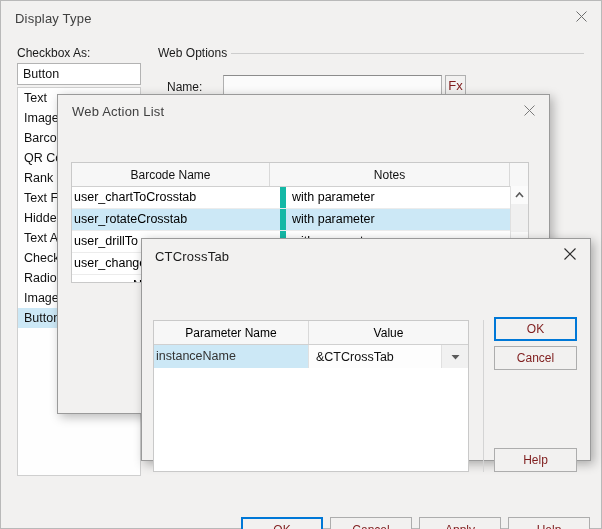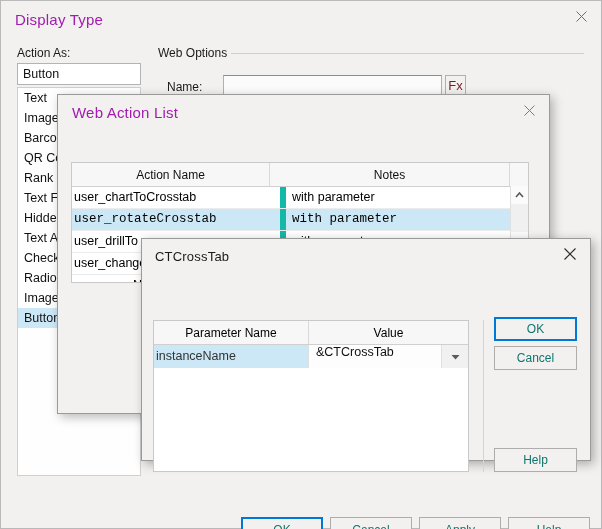--- a/index.html
+++ b/index.html
@@ -5,21 +5,21 @@
   html,body{margin:0;padding:0;}
   body{
     width:602px;height:529px;overflow:hidden;
     background:#e8e8e8;
     font-family:"Liberation Sans", sans-serif;
     font-size:12px;color:#000;
     -webkit-font-smoothing:antialiased;
   }
   
   .dialog{position:absolute;background:#f2f1f0;border:1px solid #9a9a9a;box-sizing:border-box;}
-  .dlg-title{font-size:15px;color:#a21caf;padding:9px 0 0 14px;letter-spacing:.2px;}
+  .dlg-title{font-size:13px;color:#404040;padding:9px 0 0 14px;letter-spacing:.2px;}
   .close-x{position:absolute;top:0;right:0;width:40px;height:30px;display:flex;align-items:center;justify-content:center;cursor:default;}
   .close-x svg{display:block;}
 
   
   #display-type{left:0;top:0;width:602px;height:529px;border:1px solid #b9b9b9;background:#f2f1f0;}
   #display-type .dlg-title{padding-top:10px;}
   .dt-body{position:absolute;left:0;top:31px;right:0;bottom:0;background:#f2f1f0;}
   .lbl{font-size:12px;color:#1a1a1a;}
   #display-as-label{position:absolute;left:16px;top:14px;}
   #display-as-combo{position:absolute;left:16px;top:31px;width:124px;height:22px;
@@ -33,42 +33,42 @@
   #web-options-label{position:absolute;left:157px;top:14px;font-size:12px;}
   #web-options-rule{position:absolute;left:230px;top:21px;right:17px;height:1px;background:#cdcdcd;}
   #name-label{position:absolute;left:166px;top:48px;font-size:12px;}
   #name-input{position:absolute;left:222px;top:43px;width:219px;height:21px;background:#fbfbfb;
      border:1px solid #b0b0b0;border-top-color:#8c8c8c;box-sizing:border-box;padding-left:4px;font-size:12px;}
   #fx-button{position:absolute;left:444px;top:43px;width:21px;height:21px;background:#f2f1f0;
      border:1px solid #b0b0b0;box-sizing:border-box;color:#7f1d1d;font-size:13px;
      display:flex;align-items:center;justify-content:center;}
 
   .btn{background:#f2f1f0;border:1px solid #adadad;box-sizing:border-box;
-       font-size:12px;color:#0f766e;display:flex;align-items:center;justify-content:center;cursor:default;}
+       font-size:12px;color:#7f1d1d;display:flex;align-items:center;justify-content:center;cursor:default;}
   .btn.default{border:2px solid #0078d7;}
   #dt-ok{position:absolute;left:240px;top:485px;width:82px;height:26px;}
   #dt-cancel{position:absolute;left:329px;top:485px;width:82px;height:26px;}
   #dt-apply{position:absolute;left:418px;top:485px;width:82px;height:26px;}
   #dt-help{position:absolute;left:507px;top:485px;width:82px;height:26px;}
 
   
   #web-action-list{left:57px;top:94px;width:493px;height:320px;
      box-shadow:3px 3px 10px rgba(0,0,0,.28);}
   .wal-body{position:absolute;left:0;top:31px;right:0;bottom:0;}
   #wal-prompt{position:absolute;left:13px;top:12px;font-size:12.5px;color:#111;}
   #action-table{position:absolute;left:13px;top:36px;width:458px;height:121px;
      background:#fff;border:1px solid #c9c9c9;box-sizing:border-box;overflow:hidden;}
   .at-head{display:flex;height:23px;background:#f7f7f7;border-bottom:1px solid #d0d0d0;}
   .at-head div{display:flex;align-items:center;justify-content:center;font-size:12px;color:#111;
      border-right:1px solid #d9d9d9;box-sizing:border-box;}
   .col-name{width:198px;}
   .col-notes{width:240px;}
   .col-sb{width:18px;border-right:none !important;}
   .at-row{display:flex;height:22px;border-bottom:1px solid #ececec;box-sizing:border-box;}
-  .at-row.sel{background:#cce8f6;font-family:Liberation Mono, monospace;}
+  .at-row.sel{background:#cce8f6;}
   .at-row .c1{width:228px;border-right:6px solid #14b8a6;box-sizing:border-box;
       padding-left:2px;line-height:21px;font-size:12.5px;white-space:nowrap;overflow:hidden;}
   .at-row .c2{width:240px;border-right:1px solid #e4e4e4;box-sizing:border-box;
       padding-left:6px;line-height:21px;font-size:12.5px;white-space:nowrap;overflow:hidden;}
   .at-row .c3{width:18px;}
   #at-scrollbar{position:absolute;right:0;top:23px;width:18px;bottom:0;background:#fbfbfb;
      border-left:1px solid #e0e0e0;box-sizing:border-box;}
   .sb-arrow{width:100%;height:18px;display:flex;align-items:center;justify-content:center;}
   #sb-thumb{position:absolute;left:0;right:0;top:18px;height:28px;background:#f0f0f0;}
 
@@ -81,21 +81,21 @@
      background:#fff;border:1px solid #c9c9c9;box-sizing:border-box;overflow:hidden;}
   .pt-head{display:flex;height:23px;background:#f7f7f7;border-bottom:1px solid #d0d0d0;}
   .pt-head div{display:flex;align-items:center;justify-content:center;font-size:12px;
      border-right:1px solid #d9d9d9;box-sizing:border-box;}
   .pcol-name{width:155px;}
   .pcol-val{width:159px;border-right:none !important;}
   .pt-row{display:flex;height:23px;}
   .pt-row.sel .pc1{background:#cce8f6;}
   .pc1{width:155px;border-right:1px solid #e0e0e0;box-sizing:border-box;padding-left:2px;
      line-height:22px;font-size:12.5px;color:#333;}
-  .pc2{width:159px;box-sizing:border-box;display:flex;background:#fdfdfd;gap:20px;}
+  .pc2{width:159px;box-sizing:border-box;display:flex;align-items:center;background:#fdfdfd;gap:20px;}
   .pc2 .val{flex:1;padding-left:7px;font-size:12.5px;color:#111;}
   .pc2 .dd{width:26px;height:100%;background:#f1f1f1;border-left:1px solid #e0e0e0;
      display:flex;align-items:center;justify-content:center;}
   #par-divider{position:absolute;left:341px;top:49px;width:1px;height:152px;background:#d4d4d4;}
   #par-ok{position:absolute;left:352px;top:46px;width:83px;height:24px;}
   #par-cancel{position:absolute;left:352px;top:75px;width:83px;height:24px;}
   #par-help{position:absolute;left:352px;top:177px;width:83px;height:24px;}
 </style>
 </head>
 <body>
@@ -104,21 +104,21 @@
   <div class="dlg-title">Display Type</div>
   <div class="close-x">
     <svg width="11" height="11" viewBox="0 0 11 11">
       <line x1="0.5" y1="0.5" x2="10.5" y2="10.5" stroke="#6d6d6d" stroke-width="1"></line>
       <line x1="10.5" y1="0.5" x2="0.5" y2="10.5" stroke="#6d6d6d" stroke-width="1"></line>
     </svg>
   </div>
 
   <div class="dt-body">
 
-    <div class="lbl" id="display-as-label">Action As:</div>
+    <div class="lbl" id="display-as-label">Checkbox As:</div>
     <div id="display-as-combo">Button</div>
 
     <div id="display-list">
       <div class="dl-item">Text</div>
       <div class="dl-item">Image</div>
       <div class="dl-item">Barcode</div>
       <div class="dl-item">QR Code</div>
       <div class="dl-item">Rank</div>
       <div class="dl-item">Text Field</div>
       <div class="dl-item">Hidden</div>
@@ -149,21 +149,21 @@
     <svg width="11" height="11" viewBox="0 0 11 11">
       <line x1="0.5" y1="0.5" x2="10.5" y2="10.5" stroke="#7a7a7a" stroke-width="1"></line>
       <line x1="10.5" y1="0.5" x2="0.5" y2="10.5" stroke="#7a7a7a" stroke-width="1"></line>
     </svg>
   </div>
 
   <div class="wal-body">
 
     <div id="action-table">
       <div class="at-head">
-        <div class="col-name">Action Name</div>
+        <div class="col-name">Barcode Name</div>
         <div class="col-notes">Notes</div>
         <div class="col-sb"></div>
       </div>
 
       <div class="at-row">
         <div class="c1">user_chartToCrosstab</div>
         <div class="c2">with parameter</div>
         <div class="c3"></div>
       </div>
       <div class="at-row sel">

